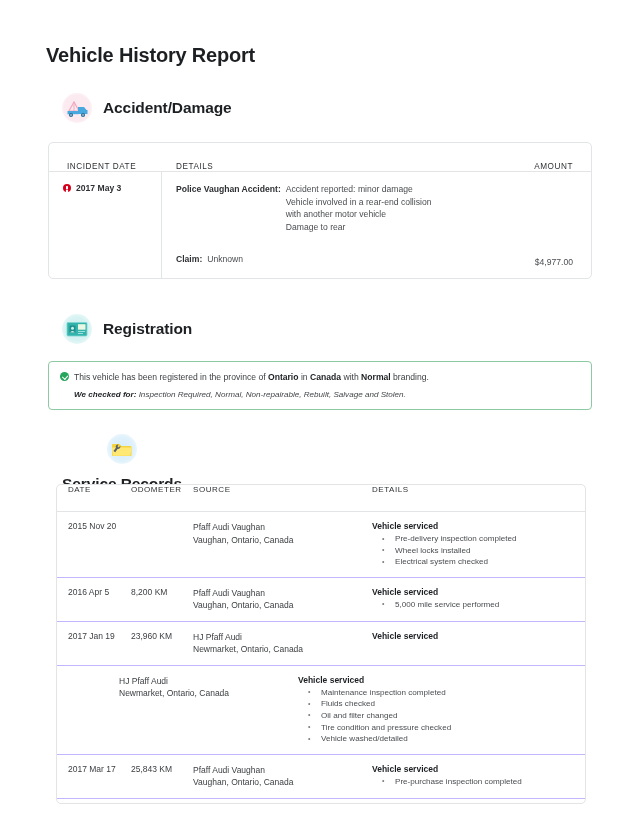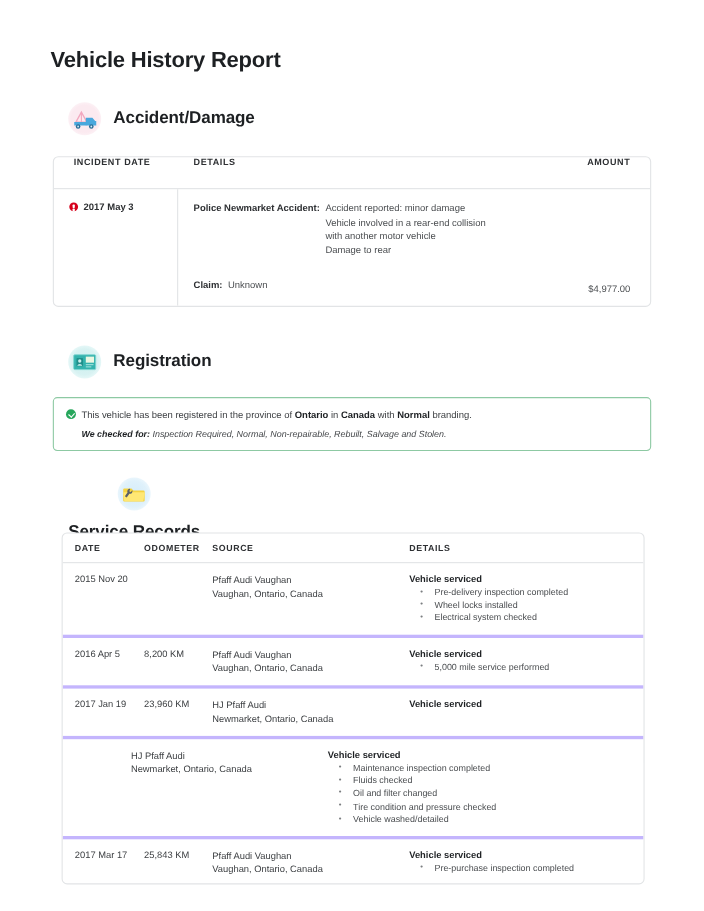--- a/index.html
+++ b/index.html
@@ -61,24 +61,24 @@
     background: #fff;
     overflow: hidden;
   }
 
   
   #accident-card { left: 48px; top: 142px; width: 544px; }
 
   .acc-head {
     display: flex;
     height: 29px;
-    align-items: flex-start;
+    align-items: flex-end;
     border-bottom: 1px solid #e2e4e6;
     font-size: 8.2px;
-    font-weight: bold;
+    font-weight: normal;
     letter-spacing: 0.55px;
     color: #2e3033;
   }
   .acc-head .c-date { width: 113px; padding-left: 18px; }
   .acc-head .c-det  { flex: 1; padding-left: 14px; }
   .acc-head .c-amt  { width: 120px; text-align: right; padding-right: 18px; }
 
   .acc-body { display: flex; }
   .acc-left {
     width: 113px;
@@ -198,30 +198,30 @@
   #svc-head { position: absolute; left: 62px; top: 434px; flex-direction: column; }
   #svc-card {
     left: 56px; top: 484px; width: 530px;
     height: 320px;
     border-radius: 5px;
   }
 
   .svc-head-row {
     display: flex;
     height: 27px;
-    align-items: center;
+    align-items: flex-start;
     border-bottom: 1px solid #e2e4e6;
     font-size: 8px;
-    font-weight: bold;
+    font-weight: normal;
     letter-spacing: 0.55px;
     color: #2e3033;
   }
   .svc-row {
     display: flex;
-    border-bottom: 3px solid #c4b5fd;
+    border-bottom: 1px solid #c4b5fd;
     padding: 9px 0 9px 0;
   }
   .svc-row:last-child { border-bottom: none; }
 
   .col-date { width: 74px; padding-left: 11px; }
   .col-odo  { width: 62px; }
   .col-src  { width: 179px; }
   .col-det  { flex: 1; }
 
   .svc-head-row .col-date { padding-left: 11px; }
@@ -290,21 +290,21 @@
     </div>
     <div class="acc-body">
       <div class="acc-left">
         <div class="acc-date-row">
           <span class="alert-dot"></span>
           <span class="acc-date">2017 May 3</span>
         </div>
       </div>
       <div class="acc-right">
         <div class="acc-detail">
-          <span class="acc-label">Police Newmarket Accident:</span>
+          <span class="acc-label">Police Vaughan Accident:</span>
           <div class="acc-lines" id="acc-lines">
               <div class="acc-line">Accident reported: minor damage</div>
               <div class="acc-line">Vehicle involved in a rear-end collision</div>
               <div class="acc-line">with another motor vehicle</div>
               <div class="acc-line">Damage to rear</div>
             </div>
         </div>
         <div class="acc-claim">
           <span class="k">Claim:</span>
           <span class="v">Unknown</span>

